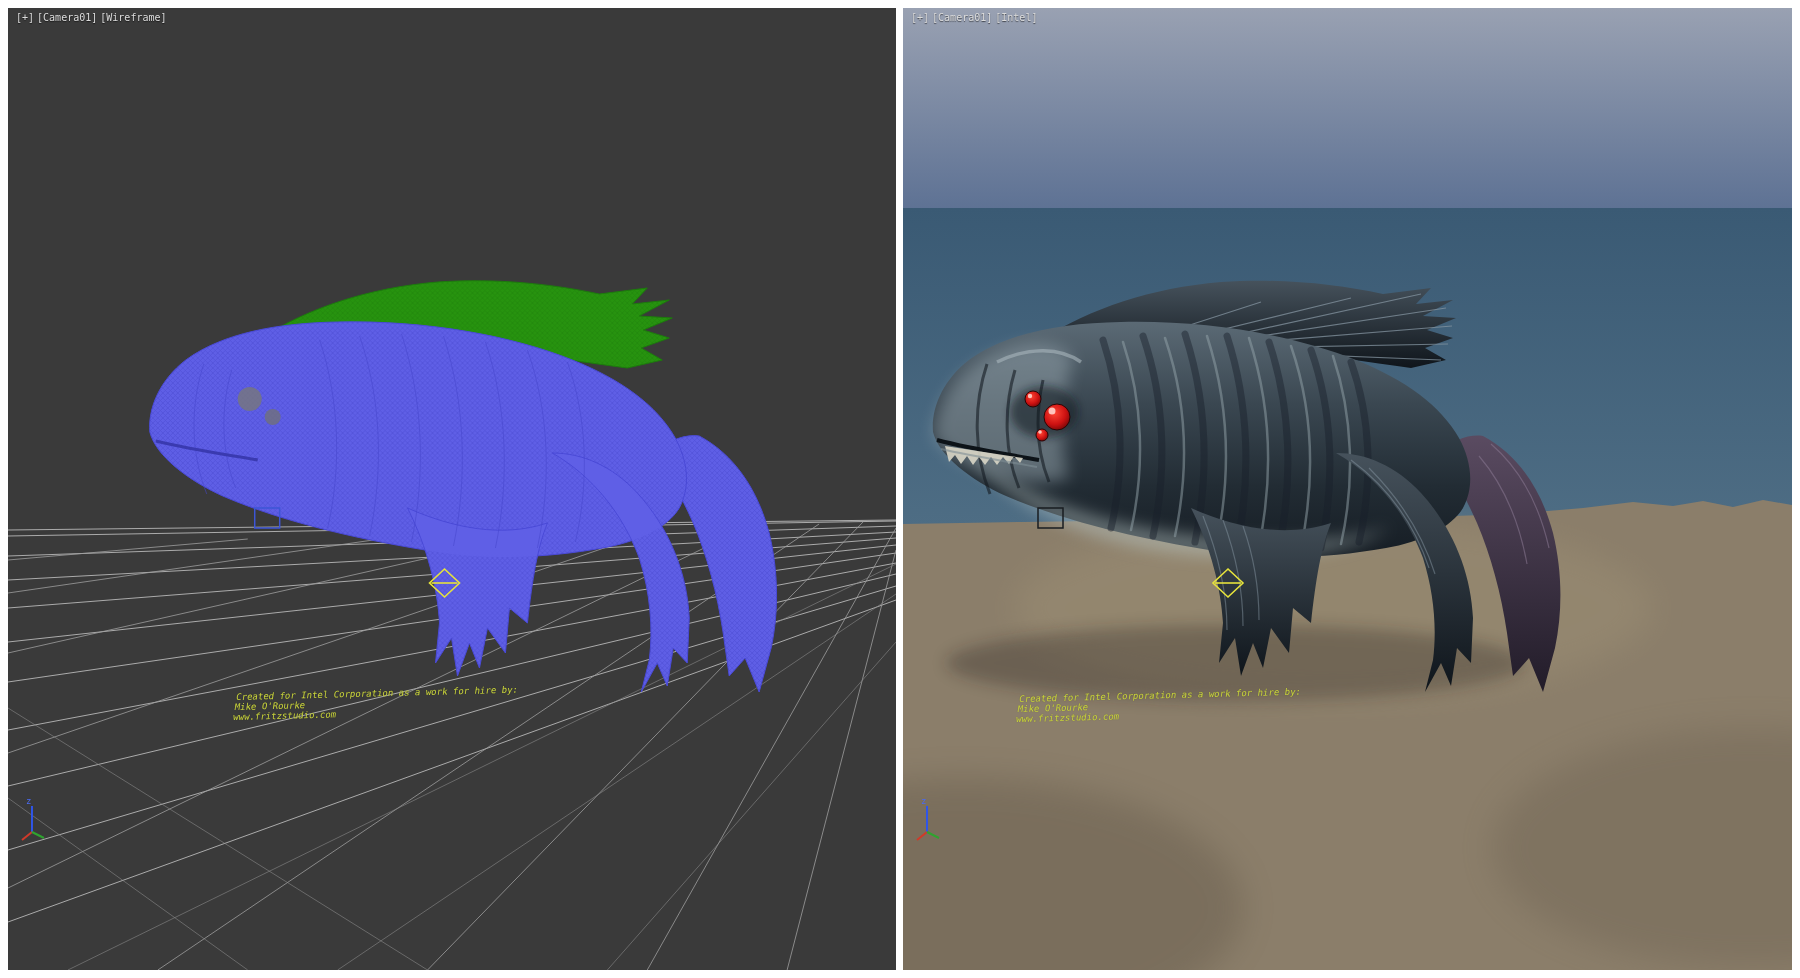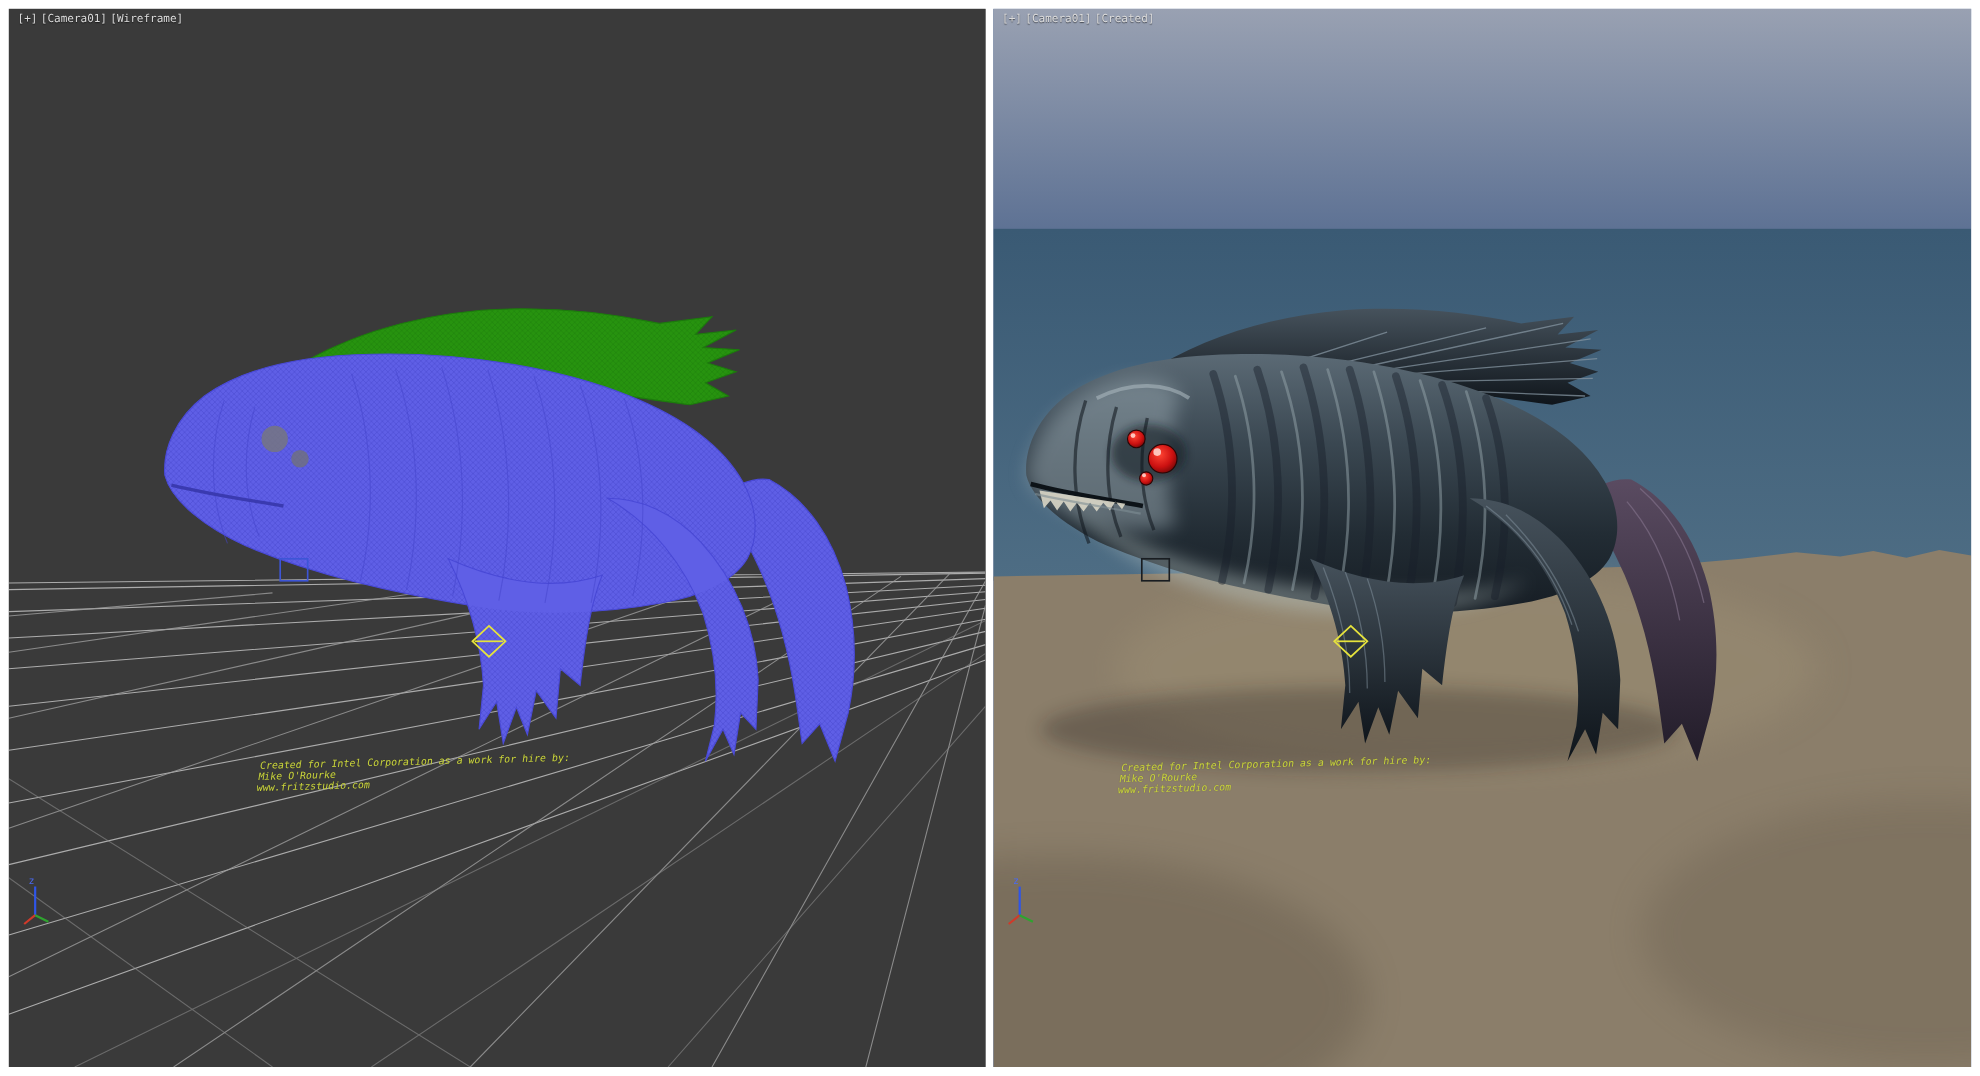--- a/index.html
+++ b/index.html
@@ -92,21 +92,21 @@
       <div>Created for Intel Corporation as a work for hire by:</div>
       <div>Mike O'Rourke</div>
       <div>www.fritzstudio.com</div>
     </div>
   </div>
 
   <div class="viewport" id="vp-right">
     <div class="vplabel">
       <span>[+]</span>
       <span>[Camera01]</span>
-      <span>[Created]</span>
+      <span>[Intel]</span>
     </div>
 
     <svg viewBox="0 0 889 962" preserveAspectRatio="none">
       <defs>
         <linearGradient id="gSky" x1="0" y1="0" x2="0" y2="1">
           <stop offset="0" stop-color="#99a1b2"></stop>
             <stop offset="1" stop-color="#5e7294"></stop>
         </linearGradient>
         <linearGradient id="gSea" x1="0" y1="0" x2="0" y2="1">
           <stop offset="0" stop-color="#3a5a74"></stop>

